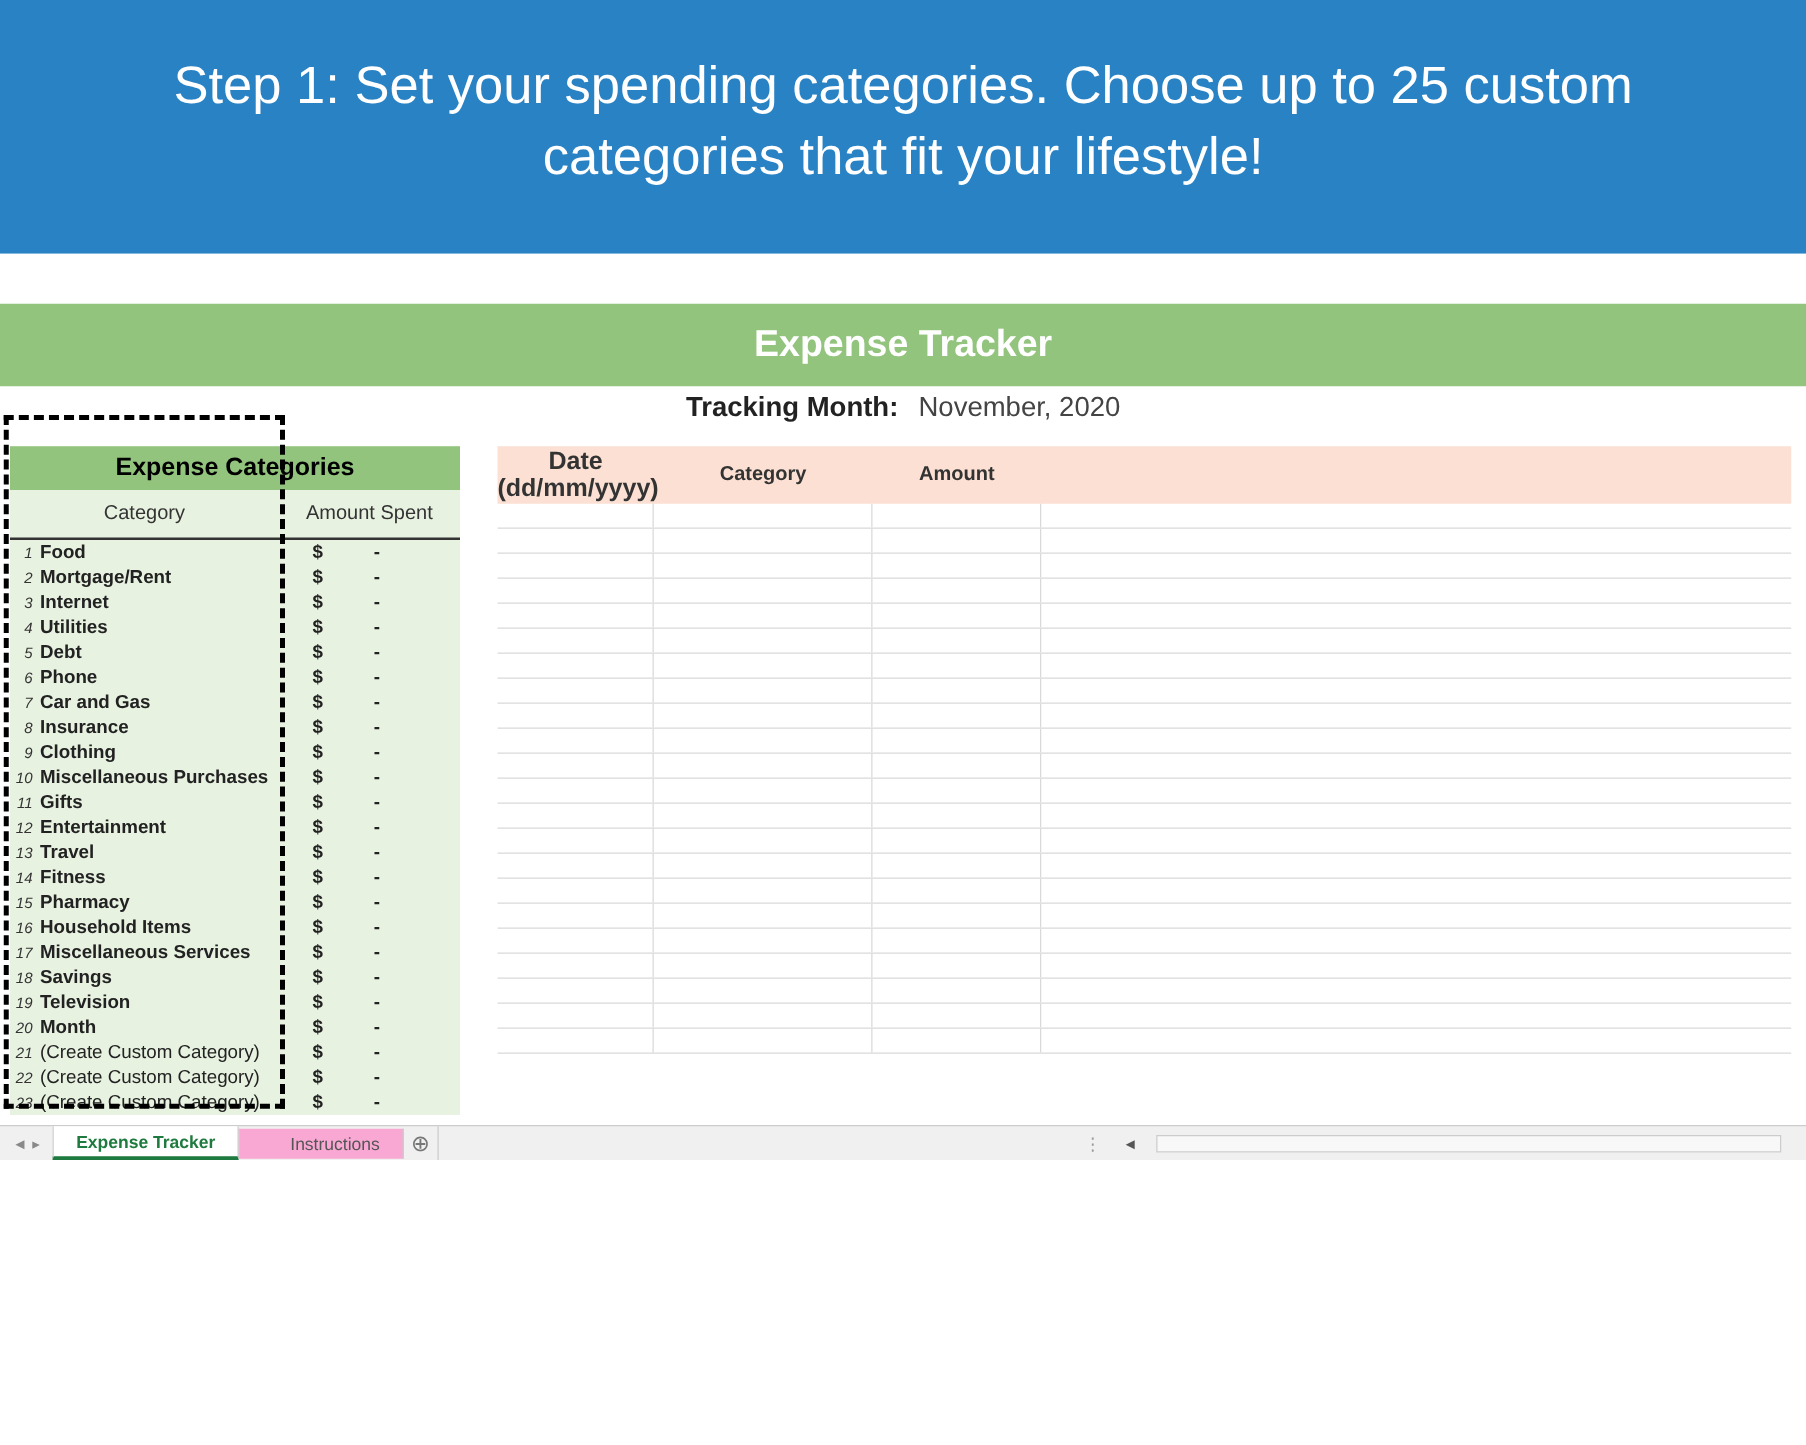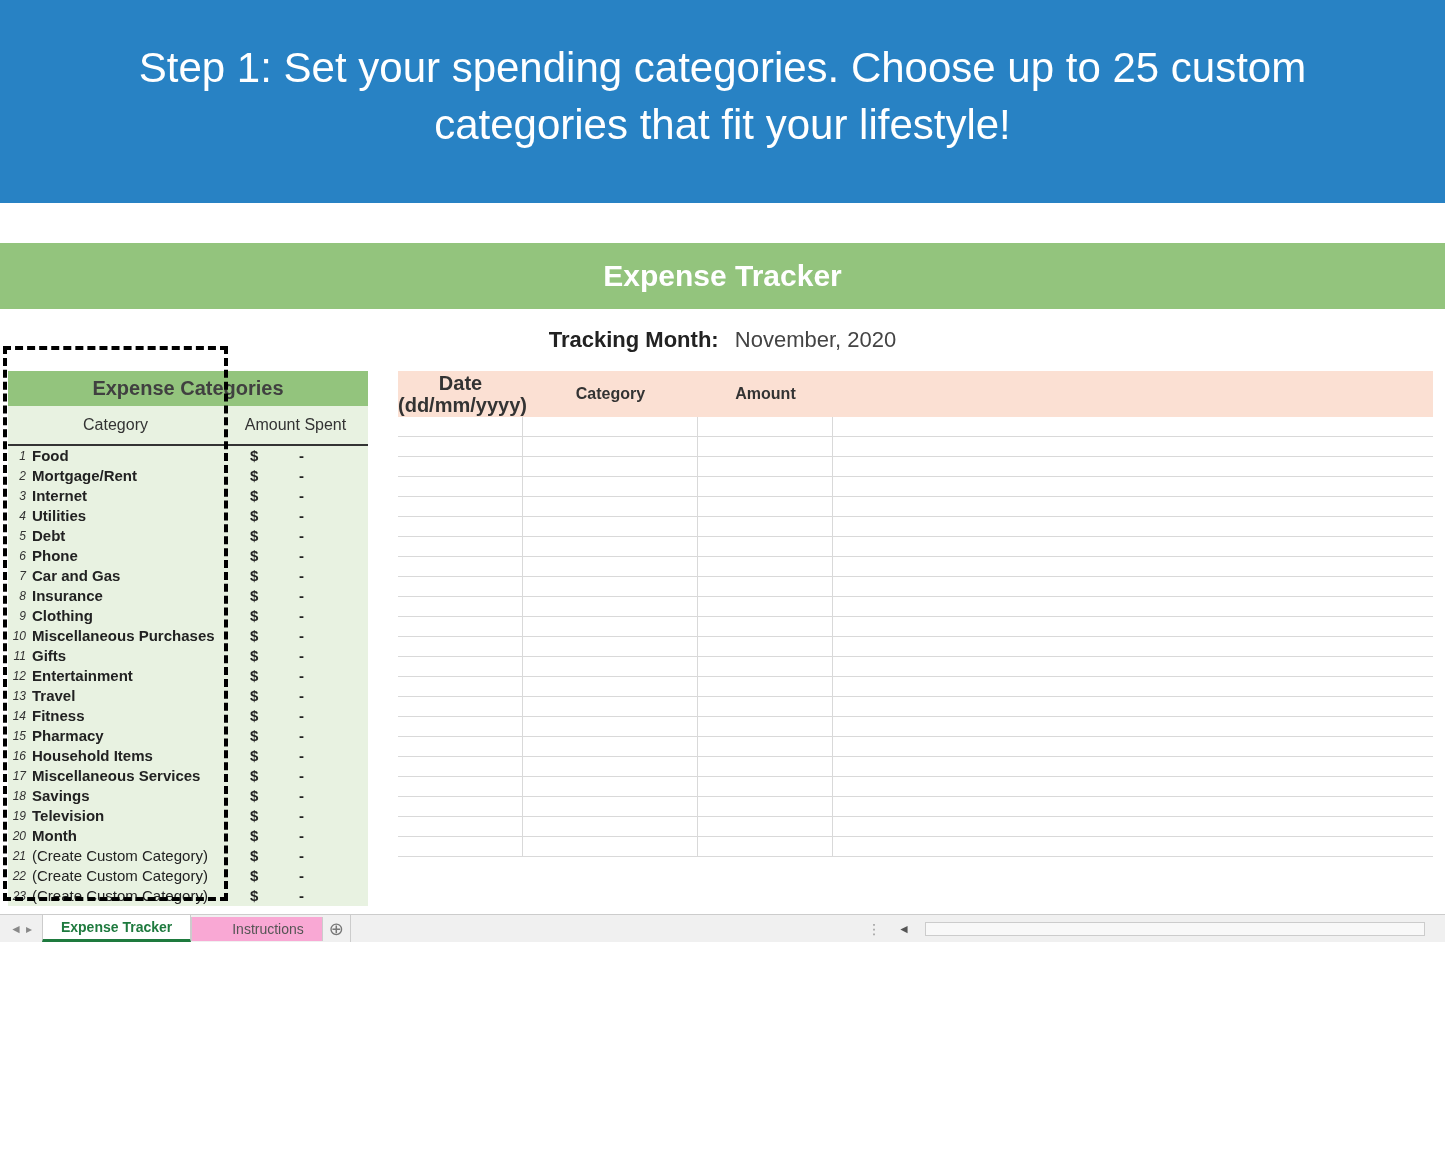--- a/index.html
+++ b/index.html
@@ -20,21 +20,21 @@
   .green-banner {
     background: #93c47d;
     color: #fff;
     text-align: center;
     font-size: 30px;
     font-weight: bold;
     padding: 16px 0;
   }
   
   .tracking-row {
-    padding: 18px 0 18px;
+    padding: 4px 0 18px;
     text-align: center;
     font-size: 22px;
   }
   .tracking-row .lbl { font-weight: bold; color: #222; margin-right: 10px;}
   .tracking-row .val { color: #444; }
   
   .content {
     display: flex;
     align-items: flex-start;
     padding: 0 0 0 8px;
@@ -55,21 +55,21 @@
     width: 360px;
     background: #e8f2e1;
     position: relative;
   }
   .cat-title {
     background: #93c47d;
     text-align: center;
     font-weight: bold;
     font-size: 20px;
     padding: 6px 0;
-    color: #404040;
+    color: #000000;
   }
   .cat-headers {
     display: flex;
     font-weight: 500;
     font-size: 16px;
     color: #333;
     border-bottom: 2px solid #333;
   }
   .cat-headers .h1 { width: 215px; text-align: center; padding: 10px 0; }
   .cat-headers .h2 { flex: 1; text-align: center; padding: 10px 0; }

